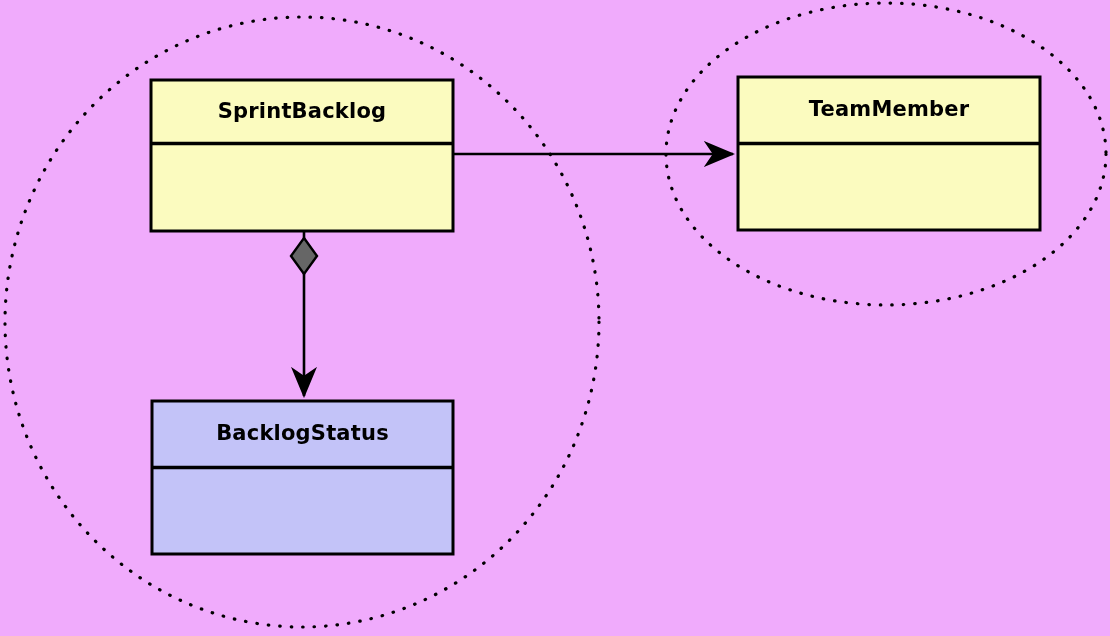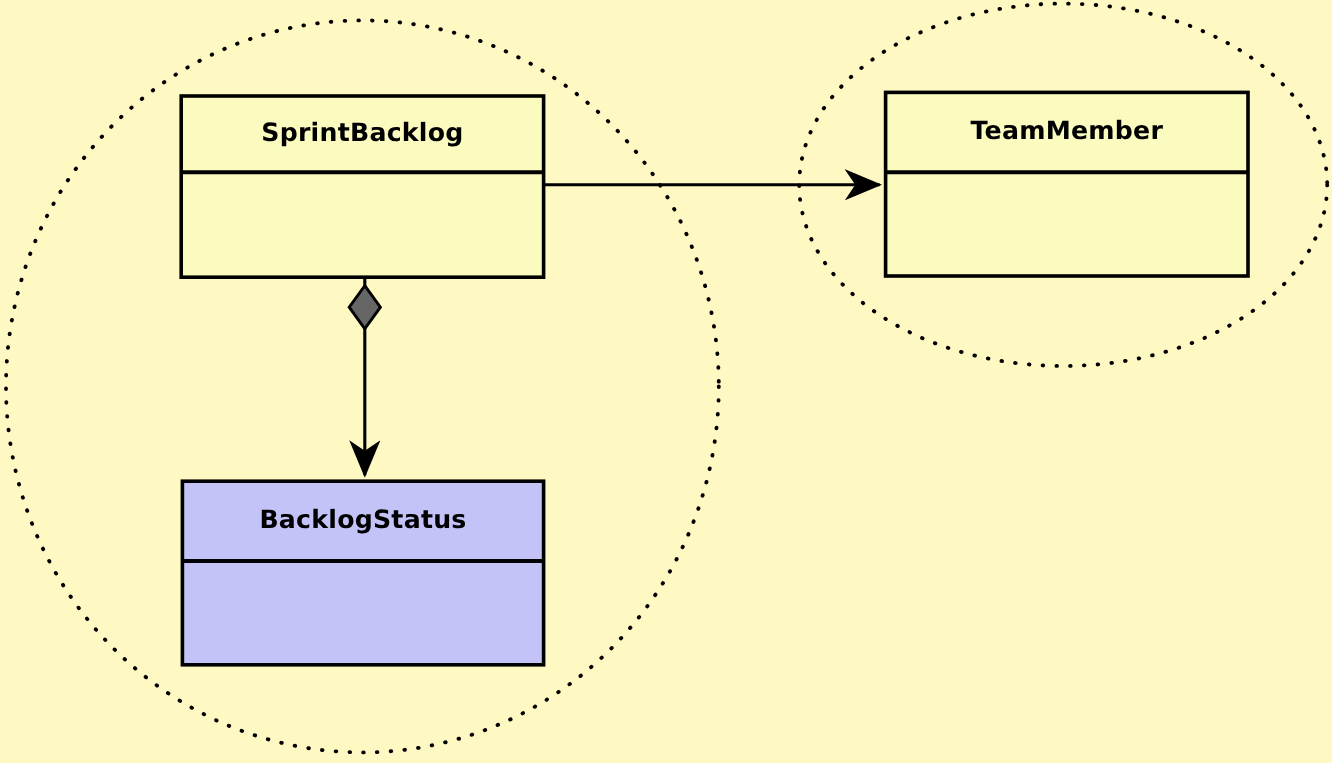--- a/index.html
+++ b/index.html
@@ -31,21 +31,21 @@
     font-weight: bold;
     fill: #000000;
     text-anchor: middle;
     dominant-baseline: middle;
     letter-spacing: 0.2px;
   }
 </style>
 </head>
 <body>
 
-<div id="canvas" style="background: #fef9c3;">
+<div id="canvas" style="background: #f0abfc;">
   <svg id="diagram-svg" viewBox="0 0 1110 636" xmlns="http://www.w3.org/2000/svg">
 
     <defs>
       <marker id="open-arrow" viewBox="0 0 12 10" refX="11.2" refY="5" markerWidth="12" markerHeight="10" orient="auto-start-reverse">
         <path d="M 0 0 L 12 5 L 0 10 L 3.4 5 Z" fill="#000000"></path>
       </marker>
     </defs>
 
     <g>
       <ellipse id="grp-left" cx="302" cy="322" rx="297" ry="305" fill="none" stroke="#000000" stroke-width="3.2" stroke-linecap="round" stroke-dasharray="0.5 11"></ellipse>

